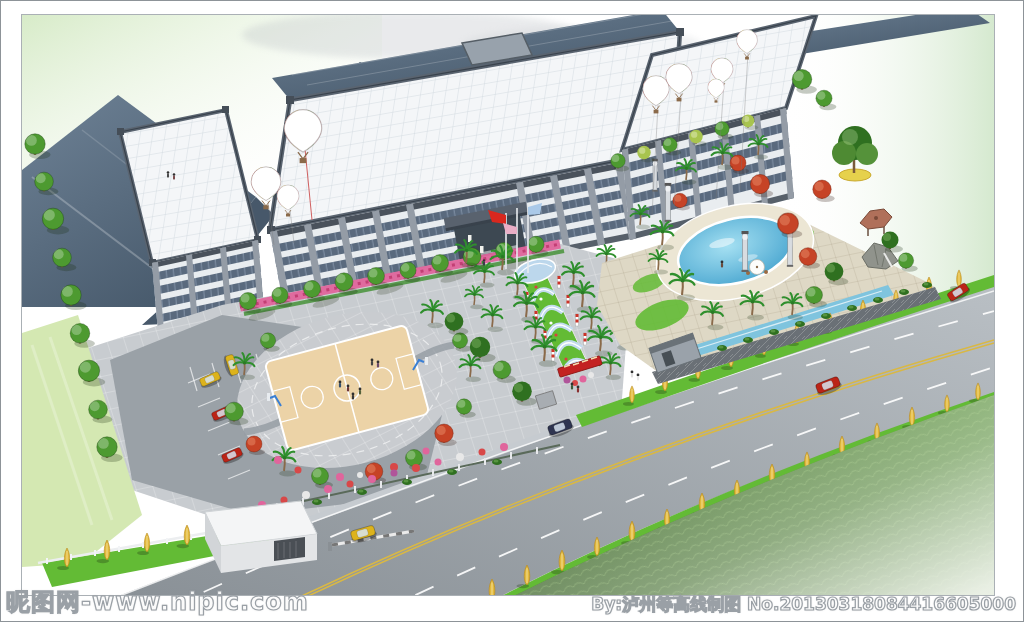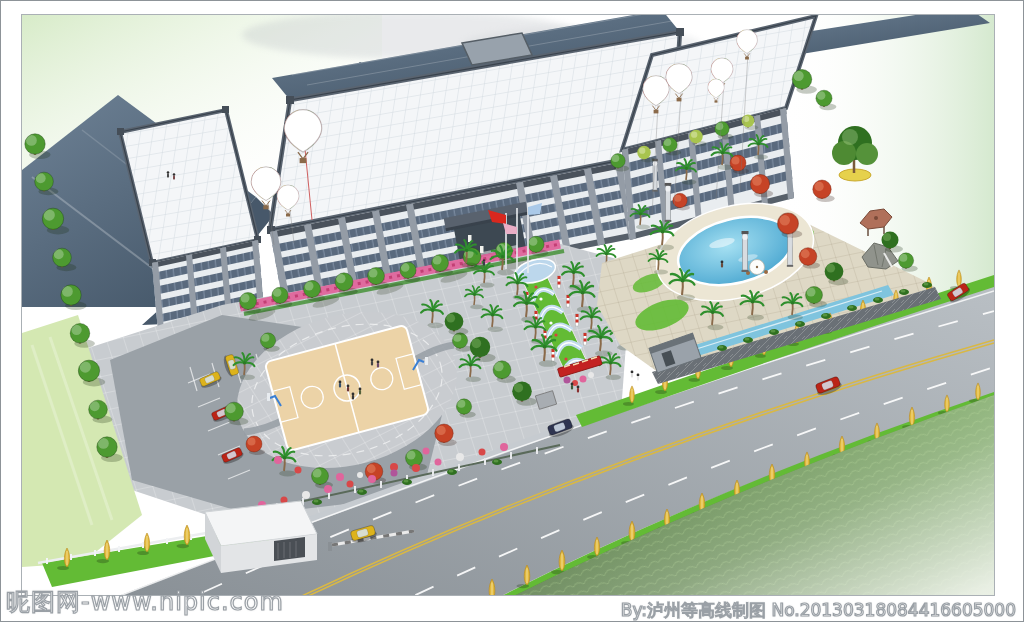--- a/index.html
+++ b/index.html
@@ -2,25 +2,25 @@
 <html style="--sky_green: #dcedcf; --slate_roof: #64788c; --slate_roof_dark: #47586a; --white_roof: #f4f6f8; --roof_grid_line: #d3dae1; --parapet: #525c66; --facade_light: #e9edf0; --facade_window: #5a6a7e; --facade_pilaster: #949ca6; --asphalt: #9aa1a7; --plaza: #c8ccd0; --paving_beige: #ded8c5; --lane_yellow: #d9b844; --grass_bright: #63bb35; --grass_dark: #2f6319; --lawn_pale: #d4e8b2; --tree_green: #4d9a30; --tree_dark: #2f7020; --palm_green: #2f8f2d; --gold_tree: #e2b93c; --red_maple: #c64326; --flower_pink: #e0659c; --pool_blue: #59b7dc; --water_channel: #7fc4de; --balloon_red: #d94f43; --balloon_yellow: #eace5a; --balloon_green: #6aaa52; --balloon_pink: #eaa3ad; --flag_red: #d8281e; --flag_pink: #e9aec6; --flag_blue: #aac9e8; --car_yellow: #ddb31c; --car_red: #bb2417; --car_dark: #2e3450; --banner_red: #c32222; --wall_stone: #6a7076; --frame_border: #8d9398; --watermark_stroke: #9aa0a6;"><head>
 <meta charset="utf-8">
 <style>
   html,body{margin:0;padding:0;background:#fff;}
   .stage{position:relative;width:1024px;height:622px;background:#fff;overflow:hidden;
          font-family:"DejaVu Sans","Liberation Sans",sans-serif;}
   .outer-frame{position:absolute;inset:0;border:1px solid var(--frame_border);box-sizing:border-box;}
   .inner-frame{position:absolute;left:21px;top:14px;width:974px;height:582px;
                border:1px solid #aab0b5;box-sizing:border-box;background:#fff;overflow:hidden;}
   .scene-svg{position:absolute;left:0;top:0;}
-  .wm{position:absolute;font-weight:normal;color:rgba(255,255,255,0.92);
+  .wm{position:absolute;font-weight:bold;color:rgba(255,255,255,0.92);
       -webkit-text-stroke:1.2px var(--watermark_stroke);letter-spacing:1px;white-space:nowrap;
       text-shadow:0 0 2px rgba(120,120,120,0.4);z-index:5;}
   .wm-left{left:6px;bottom:4px;font-size:24px;}
-  .wm-right{right:8px;bottom:0;font-size:17px;letter-spacing:0px;}
+  .wm-right{right:8px;bottom:6px;font-size:17px;letter-spacing:0px;}
   
   .f-slate{fill:url(#slateGrad);} .f-slated{fill:var(--slate_roof_dark);} .f-light{fill:var(--facade_light);}
   .f-pilaster{fill:var(--facade_pilaster);}
   .f-plaza{fill:var(--plaza);} .f-asphalt{fill:var(--asphalt);}
   .f-beige{fill:var(--paving_beige);} .f-grass{fill:var(--grass_bright);}
   .f-lawn{fill:var(--lawn_pale);} .f-gold{fill:var(--gold_tree);}
   .f-tree{fill:var(--tree_green);} .f-treed{fill:var(--tree_dark);}
   .f-maple{fill:var(--red_maple);} .f-pink{fill:var(--flower_pink);}
   .f-wall{fill:var(--wall_stone);} .f-chan{fill:var(--water_channel);}
   .s-white{stroke:#ffffff;} .s-yellow{stroke:var(--lane_yellow);}

